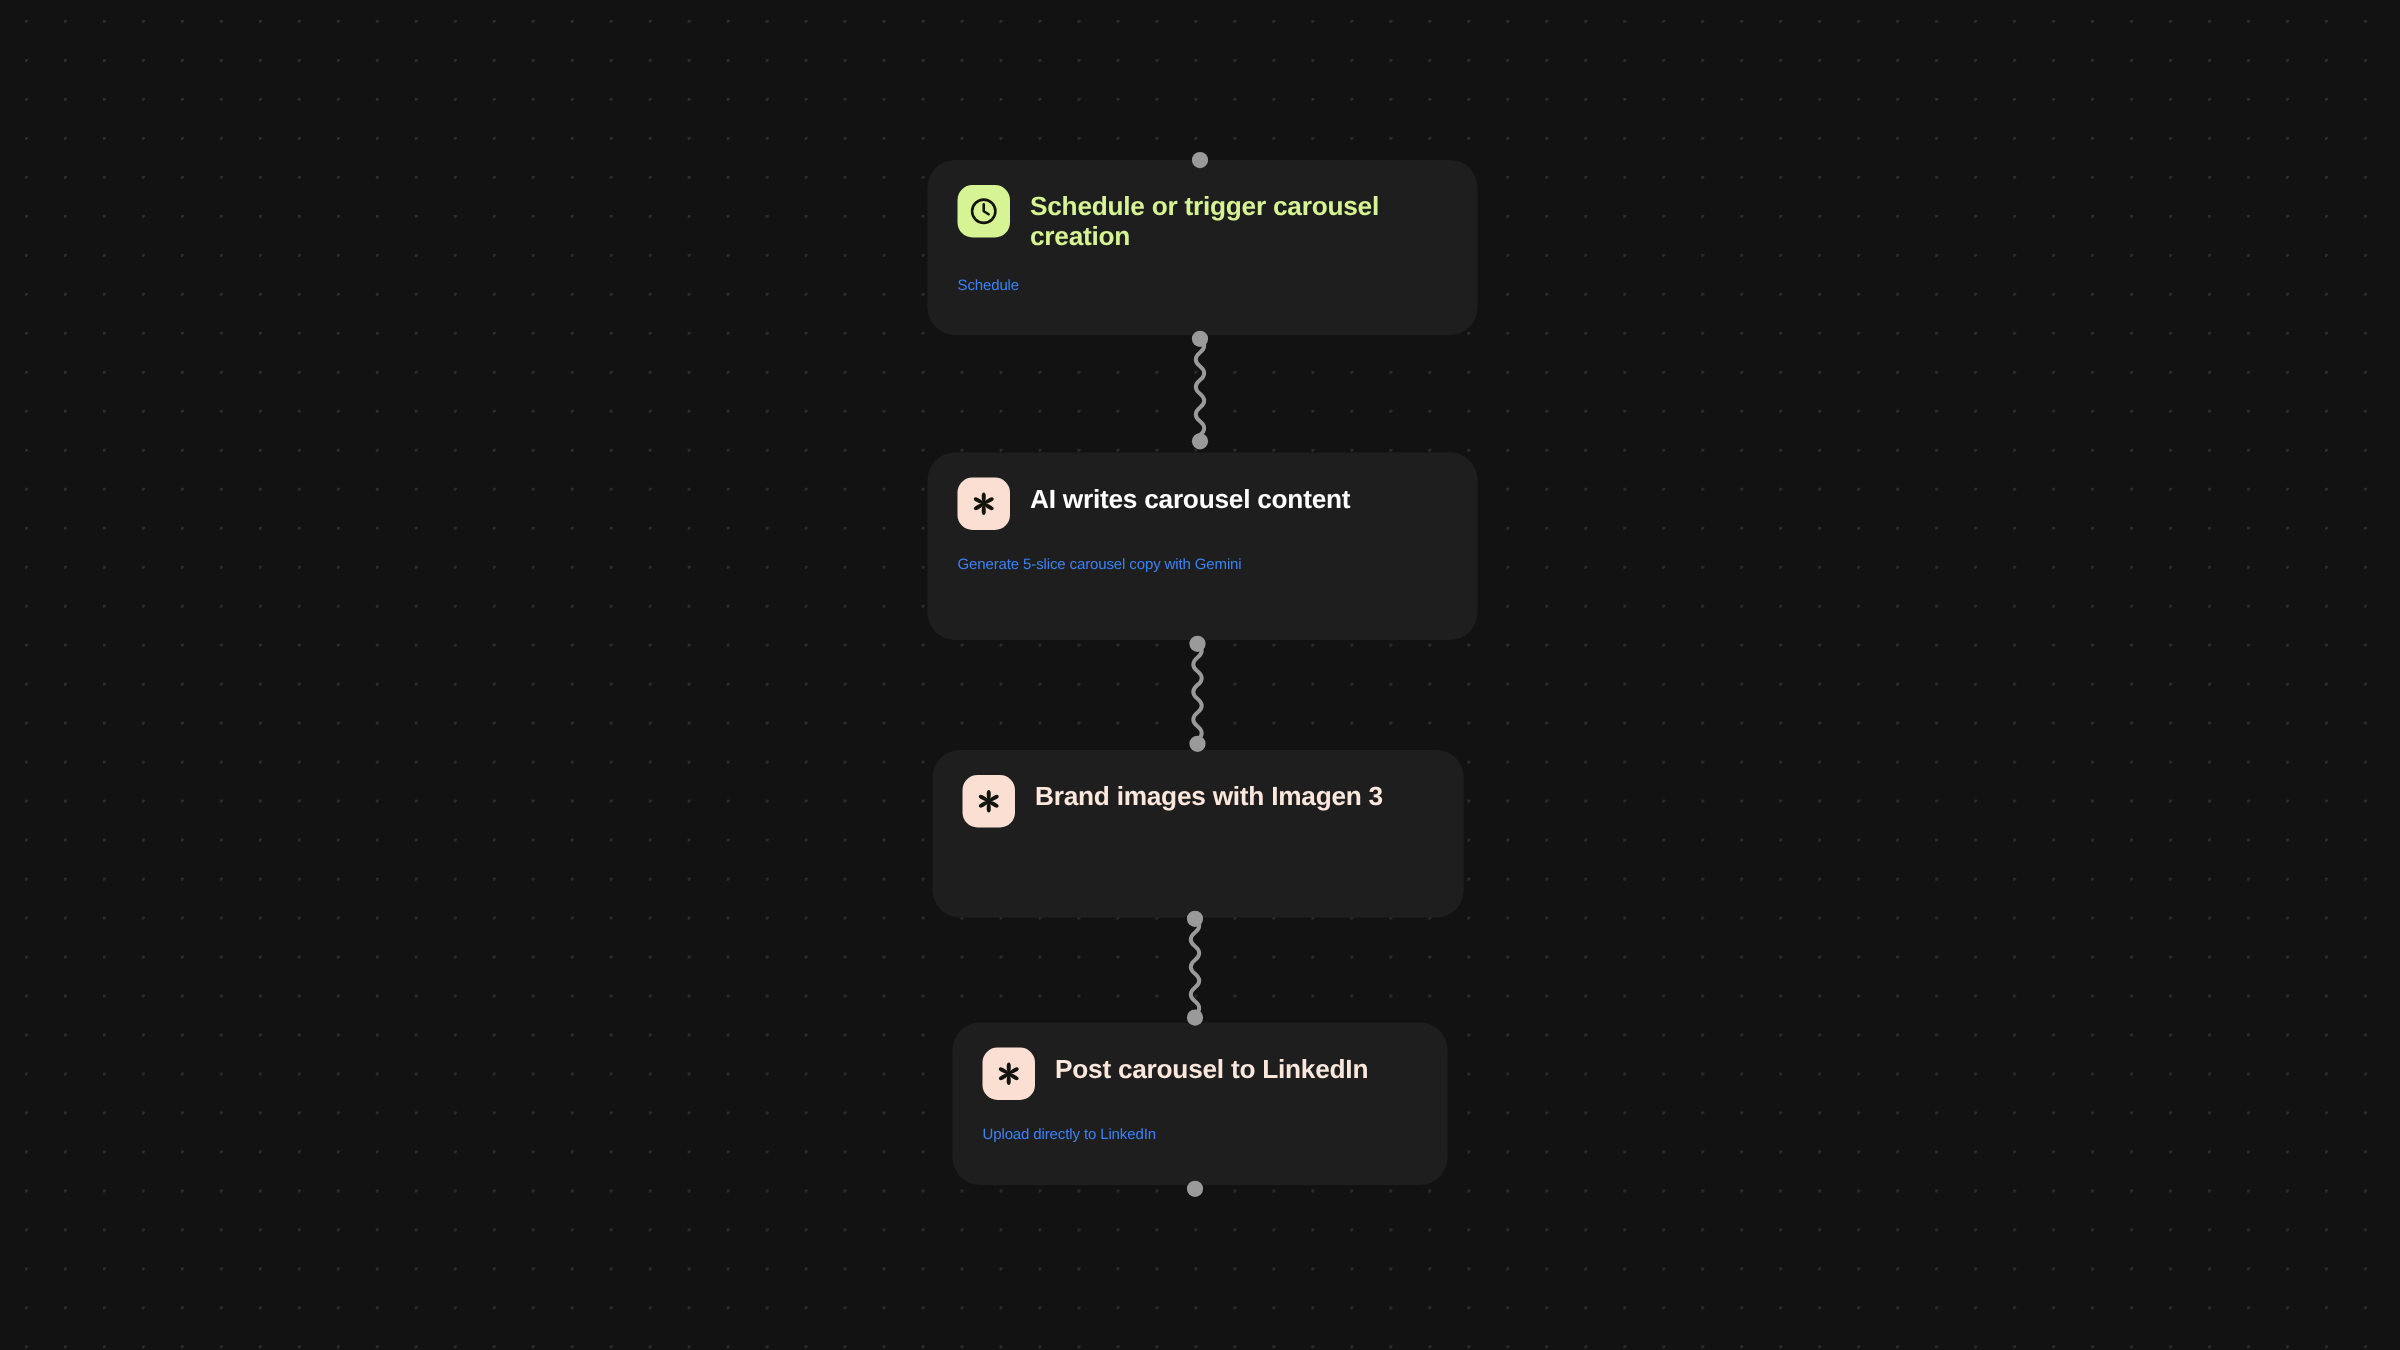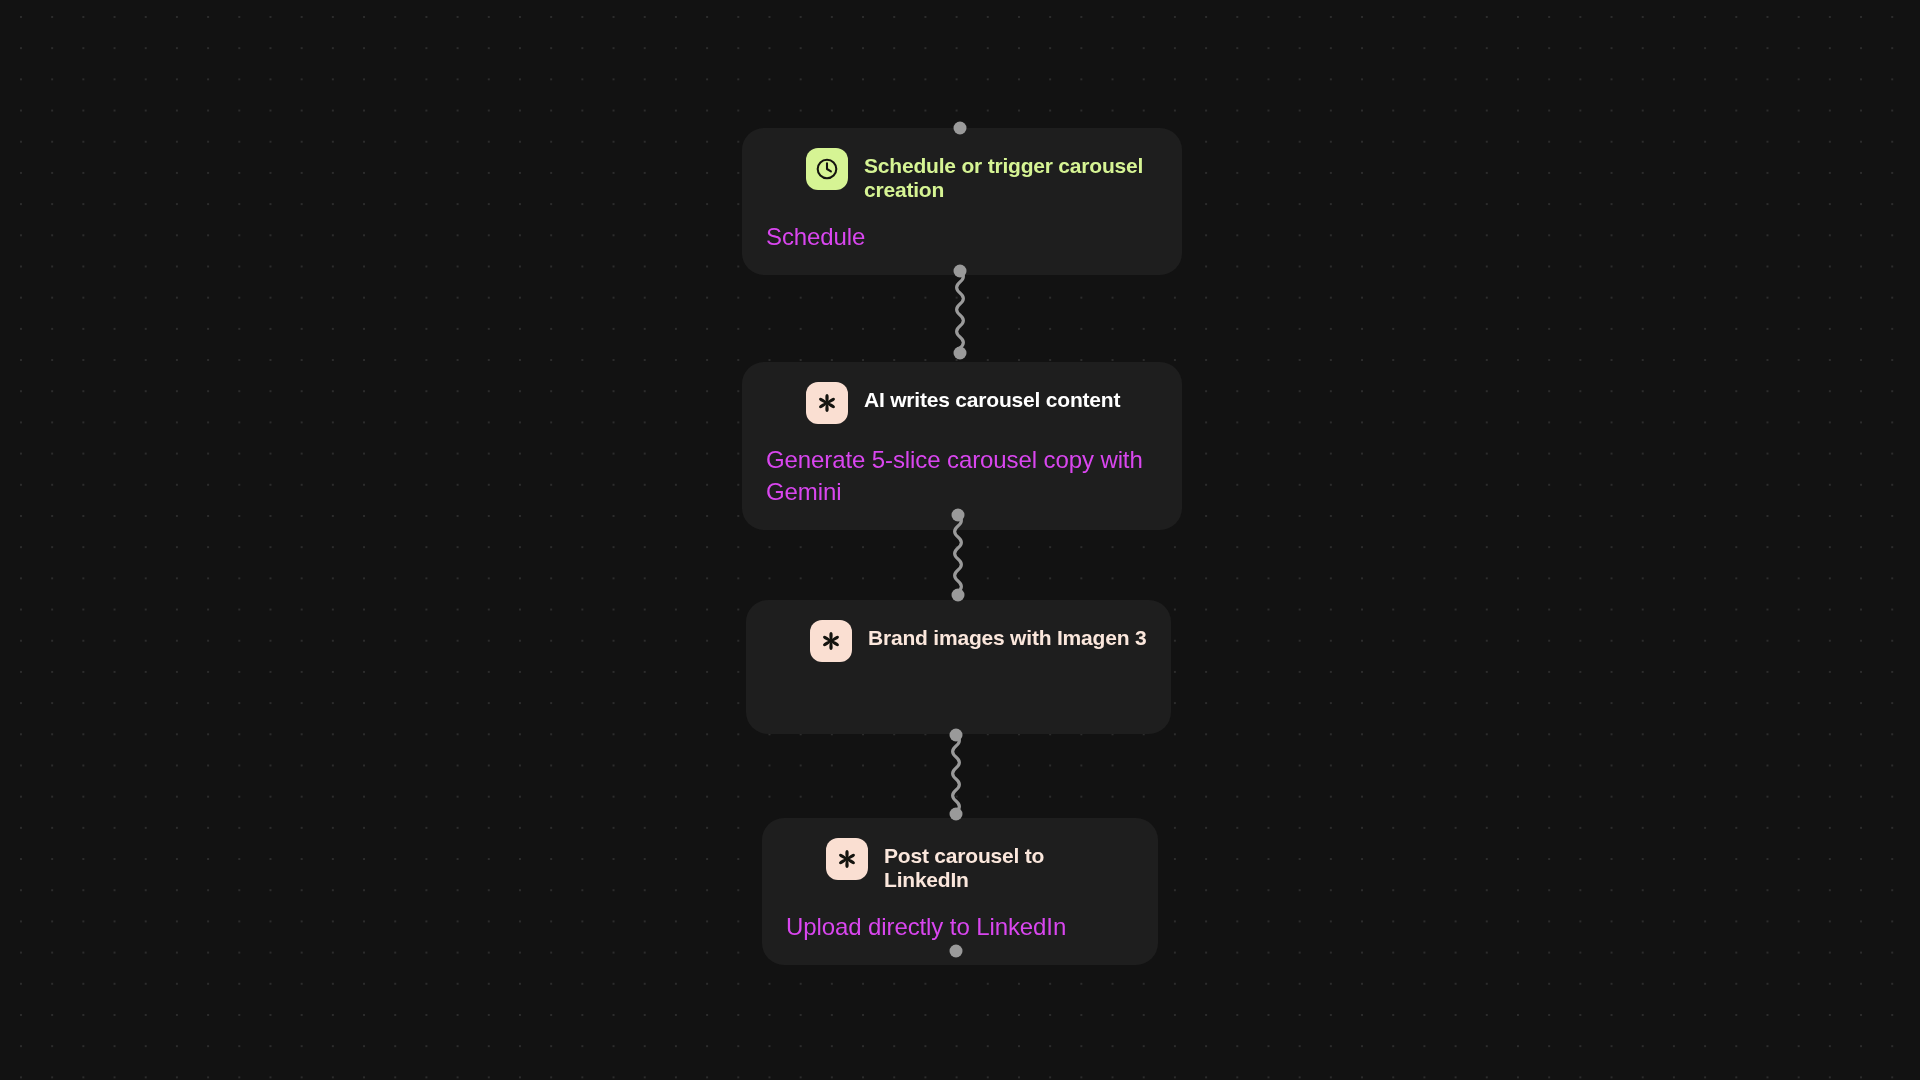--- a/index.html
+++ b/index.html
@@ -30,21 +30,20 @@
     position: absolute;
     background: #1e1e1e;
     border-radius: 22px;
     padding: 20px 24px 22px 24px;
   }
 
   .node-header {
     display: flex;
     align-items: flex-start;
     gap: 16px;
-    margin-left: 40px;
   }
 
   .node-icon {
     flex: 0 0 auto;
     width: 42px;
     height: 42px;
     border-radius: 12px;
     display: flex;
     align-items: center;
     justify-content: center;
@@ -53,25 +52,25 @@
 
   .node-title {
     font-size: 21px;
     font-weight: 600;
     line-height: 1.12;
     letter-spacing: -0.2px;
     padding-top: 6px;
   }
 
   .node-desc {
-    font-size: 24px;
+    font-size: 12px;
     font-weight: 400;
     line-height: 1.33;
     letter-spacing: -0.1px;
-    color: #d946ef;
+    color: #3b82f6;
     margin-top: 20px;
   }
 
   
   .port {
     position: absolute;
     width: 13px;
     height: 13px;
     border-radius: 50%;
     background: #9a9a9a;

